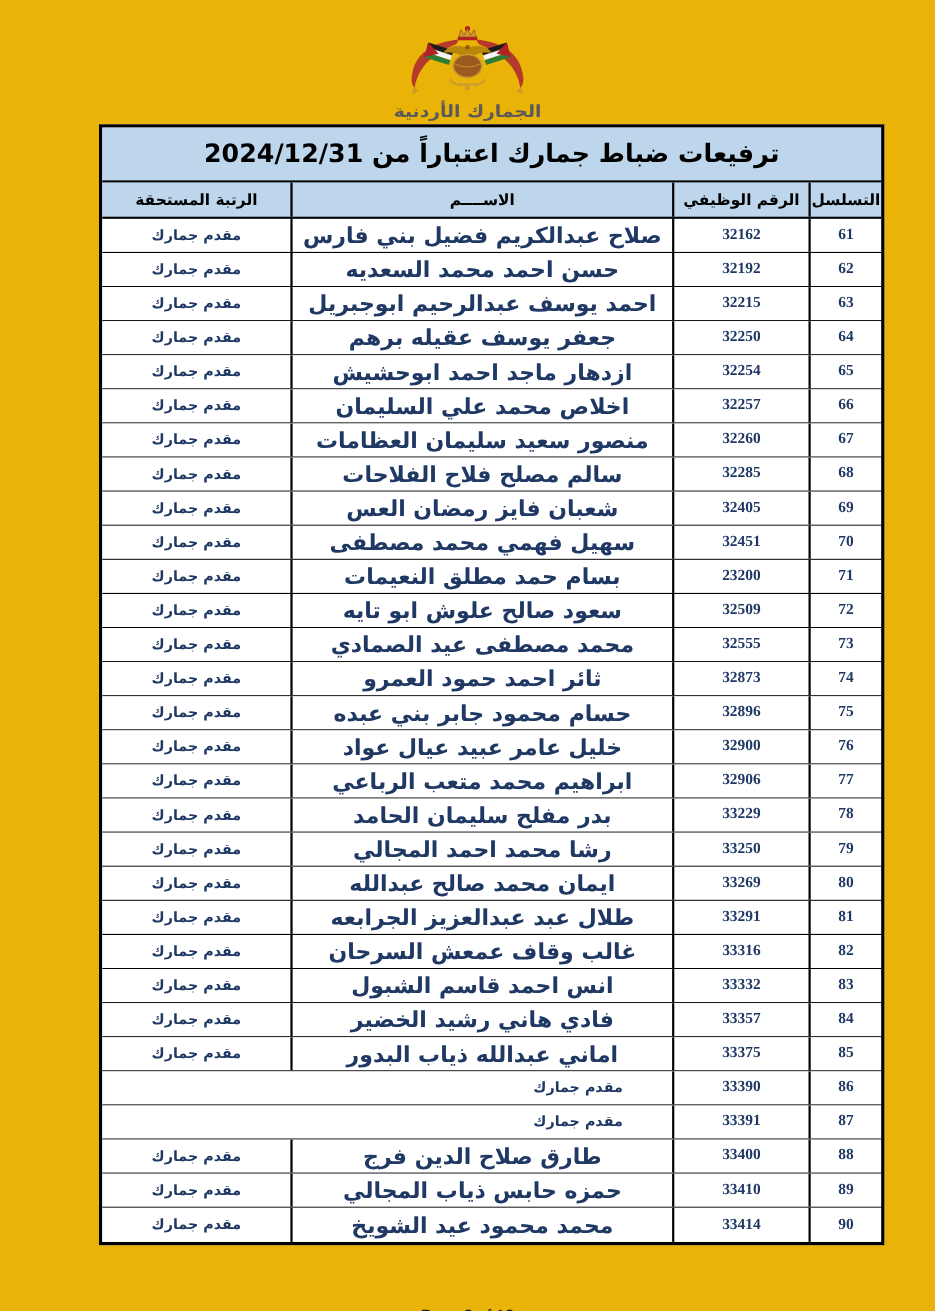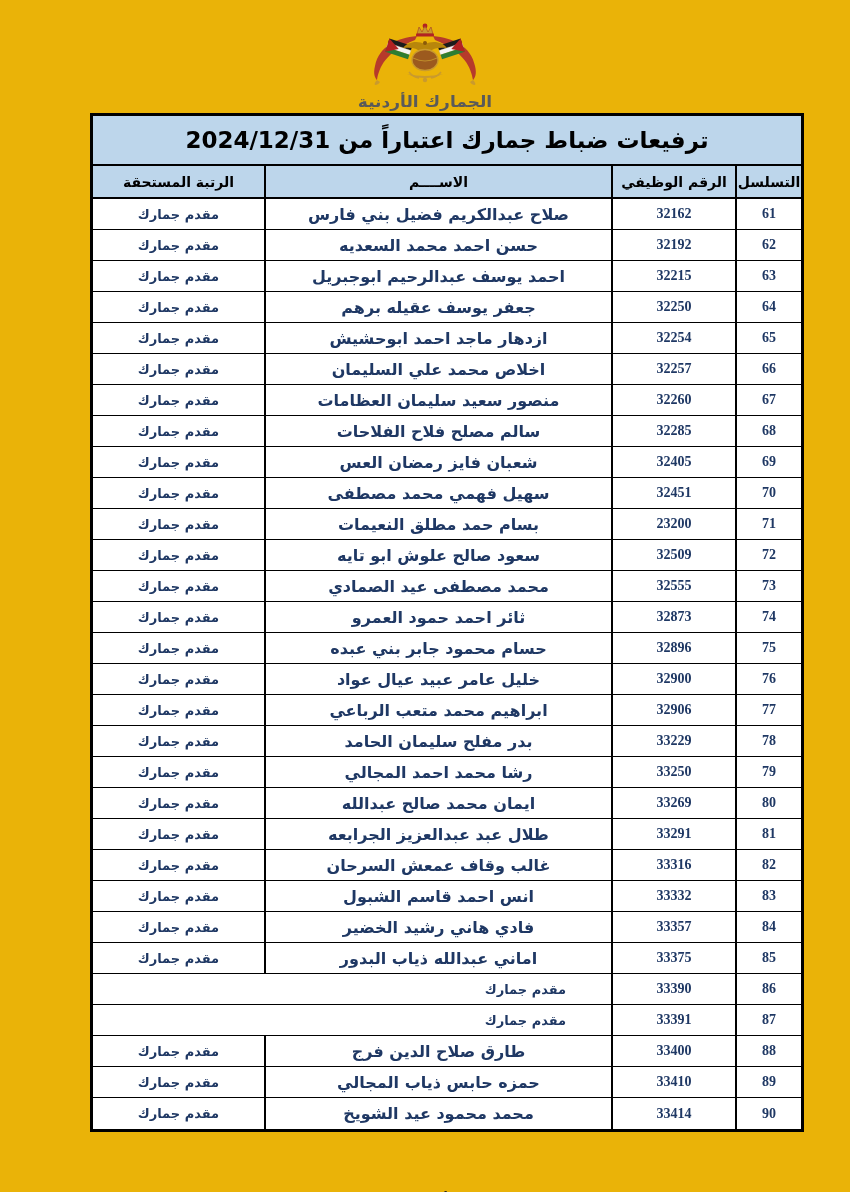--- a/index.html
+++ b/index.html
@@ -86,21 +86,21 @@
     font-weight: bold;
     font-size: 14px;
     color: #1f3864;
     direction: ltr;
   }
   .name-text, .rank-text {
     font-family: "DejaVu Sans", sans-serif;
     font-weight: bold;
     color: #1f3864;
   }
-  .name-text { font-size: 16px; }
+  .name-text { font-size: 20px; }
   .rank-text { font-size: 13px; }
 
   
   .footer {
     position: absolute;
     top: 1188px;
     left: 0;
     width: 100%;
     text-align: center;
     font-family: "Liberation Sans", sans-serif;

